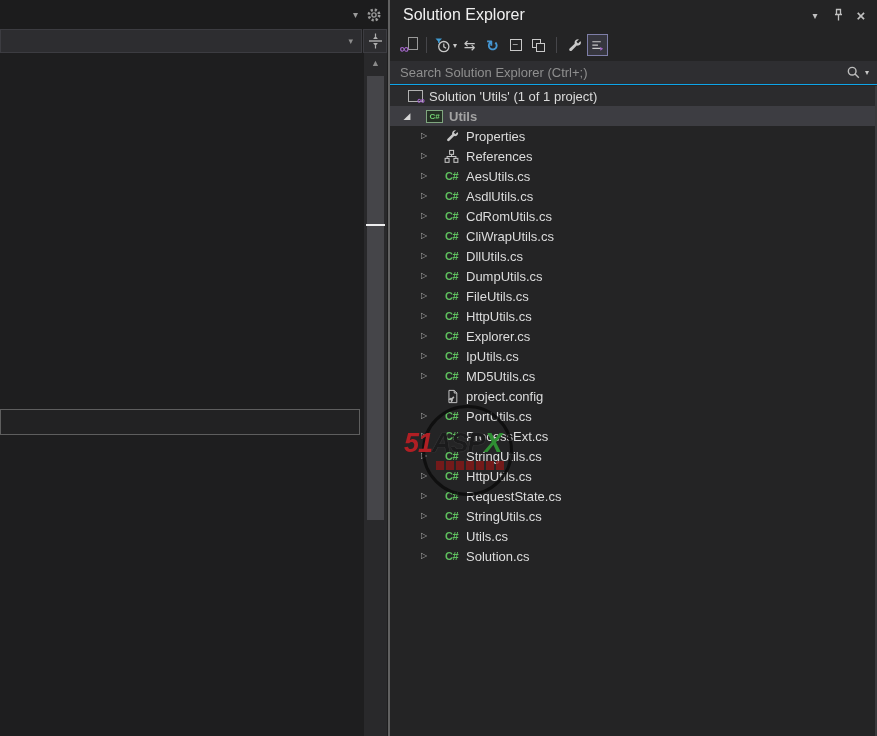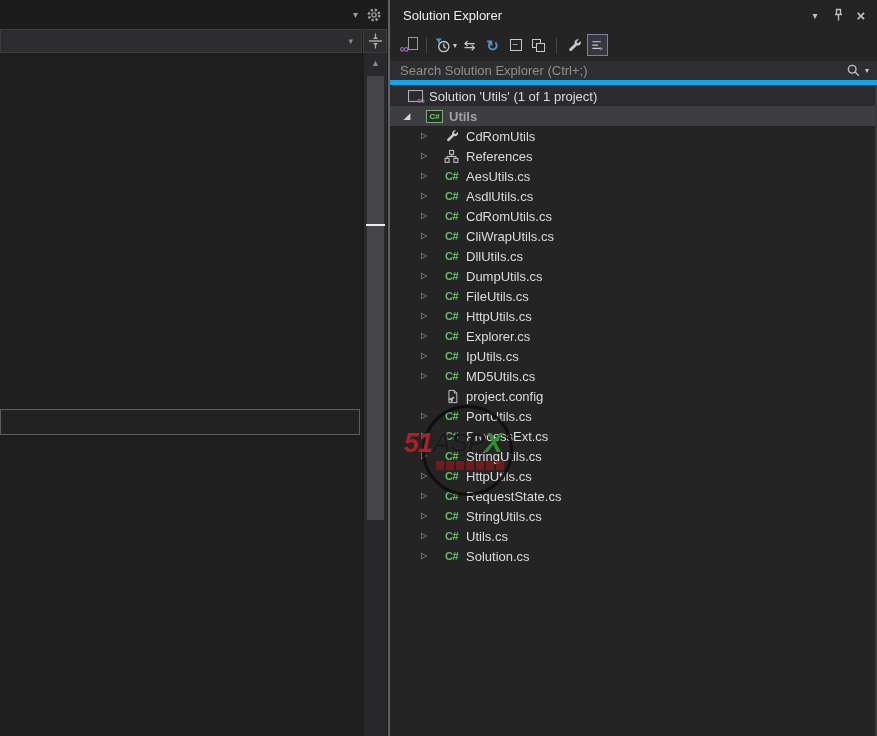--- a/index.html
+++ b/index.html
@@ -17,21 +17,21 @@
     border:1px solid #3c3c41;box-sizing:border-box;display:flex;align-items:center;justify-content:center;}
   .empty-box{position:absolute;left:0;top:409px;width:360px;height:26px;border:1px solid #5e5e5e;box-sizing:border-box;background:#222223;}
   .vscroll{position:absolute;left:364px;top:53px;width:23px;height:683px;background:#29292b;}
   .vscroll .up{position:absolute;left:0;top:5px;width:23px;text-align:center;color:#8a8a8a;font-size:9px;}
   .vscroll .thumb{position:absolute;left:3px;top:23px;width:17px;height:444px;background:#454549;}
   .vscroll .caret-line{position:absolute;left:2px;top:171px;width:19px;height:2px;background:#ededee;}
   .pane-divider{position:absolute;left:388px;top:0;width:2px;height:736px;background:#616161;}
   
   .panel{position:absolute;left:390px;top:0;width:487px;height:736px;background:#242425;}
   .panel-title{position:absolute;left:0;top:0;width:100%;height:30px;display:flex;align-items:center;}
-  .panel-title .t{margin-left:13px;font-size:13px;color:#f0f0f0;}
+  .panel-title .t{margin-left:13px;font-size:16px;color:#f0f0f0;}
   .panel-title .ticons{margin-left:auto;display:flex;align-items:center;gap:9px;padding-right:9px;}
   .ticon{width:14px;height:14px;display:flex;align-items:center;justify-content:center;color:#c0c0c0;}
   .ticon.chev{font-size:10px;}
   .ticon.close{font-size:15px;font-weight:bold;}
   .toolbar{position:absolute;left:0;top:31px;height:28px;display:flex;align-items:center;padding-left:8px;gap:2px;}
   .tbtn{height:22px;min-width:21px;display:flex;align-items:center;justify-content:center;color:#c8c8c8;}
   .tsep{width:1px;height:16px;background:#46464a;margin:0 5px;}
   .tbtn .uni{font-size:14px;line-height:1;}
   .tbtn .uni.blue{color:#4596d2;font-weight:bold;font-size:15px;}
   .mini-caret{font-size:8px;color:#c8c8c8;margin-left:2px;}
@@ -40,21 +40,21 @@
   .dbl-doc{position:relative;width:15px;height:15px;}
   .dbl-doc b,.dbl-doc i{position:absolute;width:9px;height:9px;border:1px solid #c8c8c8;box-sizing:border-box;}
   .dbl-doc b{left:1px;top:1px;}
   .dbl-doc i{left:5px;top:5px;background:#242425;}
   .tbtn.toggled{border:1px solid #7e7ea8;background:#36363e;box-sizing:border-box;}
   .vs-switch{position:relative;width:18px;height:16px;}
   .vs-switch .doc{position:absolute;right:0;top:0;width:10px;height:13px;border:1px solid #9a9a9a;box-sizing:border-box;}
   .vs-switch .inf{position:absolute;left:0;bottom:-3px;color:#a367c9;font-size:13px;font-weight:bold;font-style:normal;}
   
   .searchbar{position:absolute;left:0;top:61px;width:487px;height:24px;background:#2e2e31;
-    display:flex;align-items:center;box-sizing:border-box;border-bottom:5px solid #0ea5e9;}
+    display:flex;align-items:center;box-sizing:border-box;border-bottom:1px solid #0ea5e9;}
   .searchbar .ph{margin-left:10px;font-size:13px;color:#8f8f8f;white-space:nowrap;}
   .searchbar .sbtn{margin-left:auto;display:flex;align-items:center;padding-right:8px;gap:2px;}
   
   .tree{position:absolute;left:0;top:86px;width:487px;}
   .tree-row{display:flex;align-items:center;height:20px;font-size:13px;color:#dcdcdc;white-space:nowrap;}
   .tree-row .expander{width:14px;flex:0 0 auto;text-align:center;font-size:8px;color:#ababab;line-height:20px;}
   .tree-row .spacer{width:12px;flex:0 0 auto;}
   .icon-slot{width:17px;height:16px;flex:0 0 auto;display:flex;align-items:center;justify-content:center;margin-right:6px;}
   .row-solution{background:#2b2b2d;padding-left:17px;}
   .row-solution .icon-slot{margin-right:5px;}
@@ -205,21 +205,21 @@
       </div>
       <div id="rows-host">
           <div class="tree-row child">
     <span class="expander">▷</span>
     <span class="spacer"></span>
     <span class="icon-slot">
               <svg width="14" height="14" viewBox="0 0 16 16">
       <path fill="#c8c8c8" d="M15 4.6c0 2-1.6 3.6-3.6 3.6-.3 0-.7 0-1-.1L5 13.5c-.6.6-1.6.6-2.2 0-.6-.6-.6-1.6 0-2.2L8.2 6c-.1-.3-.1-.7-.1-1C8.1 3 9.7 1.4 11.7 1.4c.3 0 .6 0 .9.1L10 4.1l1.8 1.8 2.6-2.6c.1.3.2.8.2 1.3z"></path>
     </svg>
             </span>
-    <span class="label">CdRomUtils</span>
+    <span class="label">Properties</span>
   </div>
           <div class="tree-row child">
     <span class="expander">▷</span>
     <span class="spacer"></span>
     <span class="icon-slot">
               <svg width="15" height="15" viewBox="0 0 16 16">
       <g fill="none" stroke="#c8c8c8" stroke-width="1.1">
         <rect x="6" y="1.5" width="4.2" height="4.2"></rect>
         <rect x="1.2" y="10" width="4.2" height="4.2"></rect>
         <rect x="10.6" y="10" width="4.2" height="4.2"></rect>

